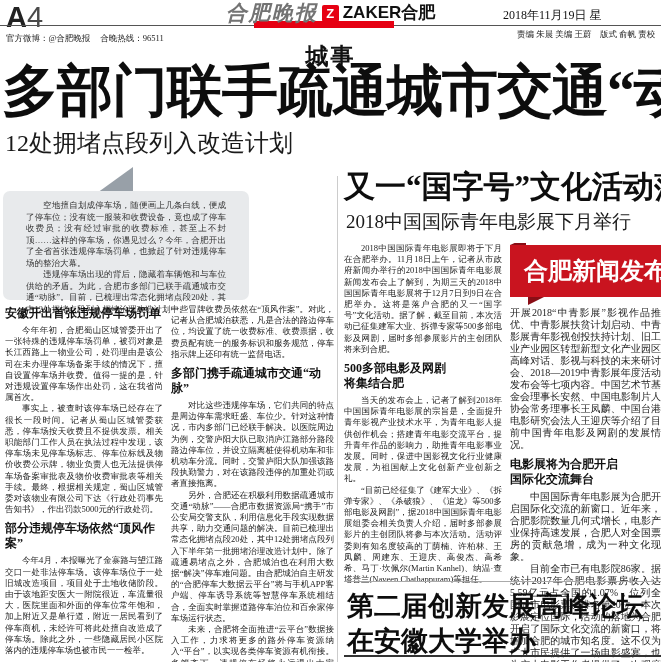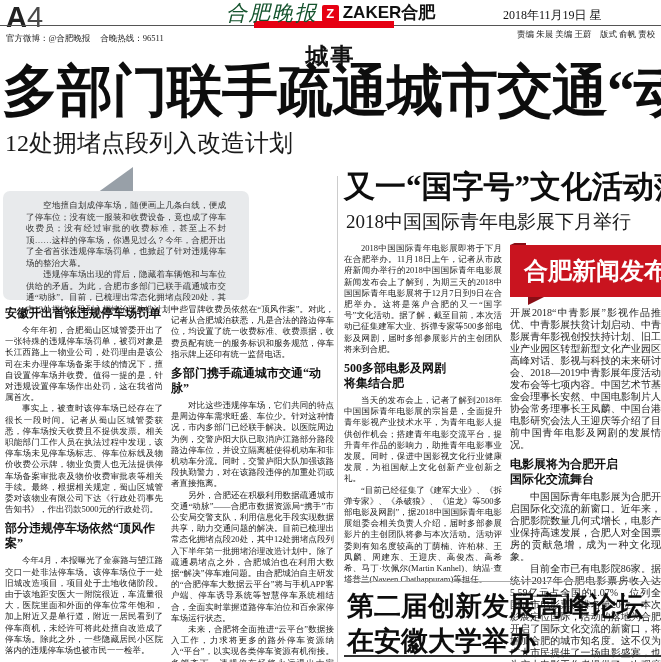--- a/index.html
+++ b/index.html
@@ -6,21 +6,21 @@
   .page{position:relative;width:661px;height:662px;background:#fff;overflow:hidden;
         font-family:"Liberation Serif",serif;color:#1a1a1a;}
 
   
   .page-num{position:absolute;left:6px;top:1px;font-family:"Liberation Sans",sans-serif;}
   .page-letter{font-size:29px;font-weight:800;color:#222;}
   .page-digit{font-size:29px;font-weight:300;color:#4a4a4a;}
   .weibo-line{position:absolute;left:6px;top:33px;font-size:8.5px;color:#222;white-space:nowrap;}
   .weibo-line span{margin-right:10px;}
   .masthead{position:absolute;left:0;top:3px;width:661px;display:flex;justify-content:center;align-items:center;gap:4px;}
-  .paper-name{color:#14532d;font-size:21px;font-weight:400;font-style:italic;letter-spacing:2px;line-height:20px;}
+  .paper-name{color:#737373;font-size:21px;font-weight:700;font-style:italic;letter-spacing:2px;line-height:20px;}
   .z-box{width:17px;height:17px;background:#e60012;color:#fff;font:800 13px/17px "Liberation Sans",sans-serif;text-align:center;border-radius:2px;}
   .zaker-name{font:800 17px/20px "Liberation Sans",sans-serif;color:#111;}
   .header-rule{position:absolute;left:0;top:25px;width:661px;height:1px;background:#555;}
   .red-bar{position:absolute;left:254px;top:21px;width:140px;height:7px;background:#e60012;}
   .section-title{position:absolute;left:0;top:26px;width:661px;text-align:center;
                  font:900 23px/28px "Liberation Sans",sans-serif;color:#111;letter-spacing:2px;margin-top:16px;}
   .date-line{position:absolute;left:503px;top:7px;font-size:12px;color:#111;white-space:nowrap;}
   .staff-line{position:absolute;left:517px;top:29px;font-size:8.5px;color:#222;white-space:nowrap;}
 
   

